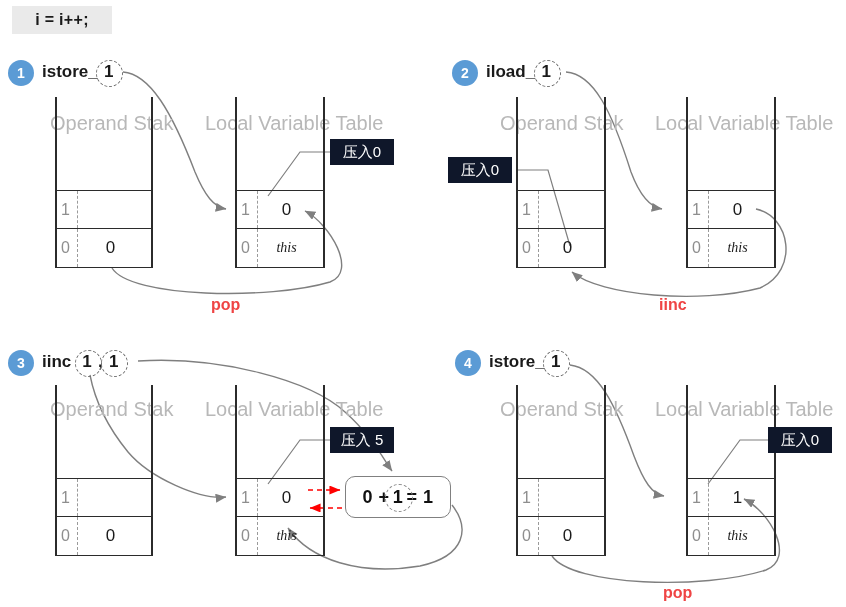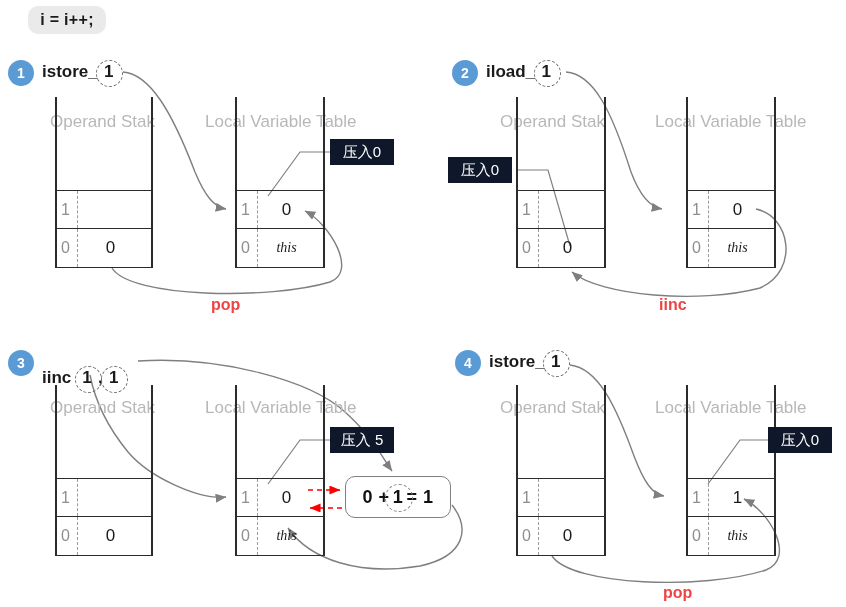--- a/index.html
+++ b/index.html
@@ -23,33 +23,32 @@
   .svg-layer {
     position: absolute;
     left: 0; top: 0;
     width: 846px;
     height: 607px;
     pointer-events: none;
   }
   
   .title-chip {
     position: absolute;
-    left: 28px;
+    left: 12px;
     top: 6px;
-    width: 78px;
+    width: 100px;
     height: 28px;
     background: #eaeaea;
     display: flex;
     align-items: center;
     justify-content: center;
     font-size: 16px;
     font-weight: bold;
     color: #1a1a1a;
     letter-spacing: 0.3px;
-    border-radius: 10px;
   }
   
   .step-badge {
     position: absolute;
     width: 26px;
     height: 26px;
     border-radius: 50%;
     background: #5b9bd5;
     color: #ffffff;
     font-size: 14px;
@@ -80,21 +79,21 @@
     width: 25px;
     height: 25px;
     margin-left: -12.5px;
     margin-top: -12.5px;
     border: 1.4px dashed #6f6f6f;
     border-radius: 50%;
   }
   
   .tbl-heading {
     position: absolute;
-    font-size: 17px;
+    font-size: 20px;
     color: #b8b8b8;
     white-space: nowrap;
   }
   
   .frame {
     position: absolute;
     box-sizing: border-box;
     border-left: 2px solid #2b2b2b;
     border-right: 2px solid #2b2b2b;
   }
@@ -299,21 +298,21 @@
       <span class="slot-idx">0</span>
       <span class="slot-sep"></span>
       <span class="slot-val italic">this</span>
     </div>
   </div>
 
   <div class="callout" style="left:448px; top:157px; width:64px; height:26px;">压入0</div>
   <div class="caption" style="left:659px; top:296px;">iinc</div>
 
   <div class="step-badge" style="left:8px; top:350px;">3</div>
-  <div class="step-op" style="left:42px; top:352px;margin-top:16px;"><span>iinc</span>&nbsp;<span class="op-arg">1</span><span>,</span><span class="op-arg">1</span></div>
+  <div class="step-op" style="left:42px; top:352px;"><span>iinc</span>&nbsp;<span class="op-arg">1</span><span>,</span><span class="op-arg">1</span></div>
 
   <div class="tbl-heading" style="left:50px; top:398px;">Operand Stak</div>
   <div class="tbl-heading" style="left:205px; top:398px;">Local Variable Table</div>
 
   <div class="frame" style="left:55px; top:385px; width:98px; height:171px;">
     <div class="slot" style="top:93px; height:39px;">
       <span class="slot-idx">1</span>
       <span class="slot-sep"></span>
       <span class="slot-val"></span>
     </div>

